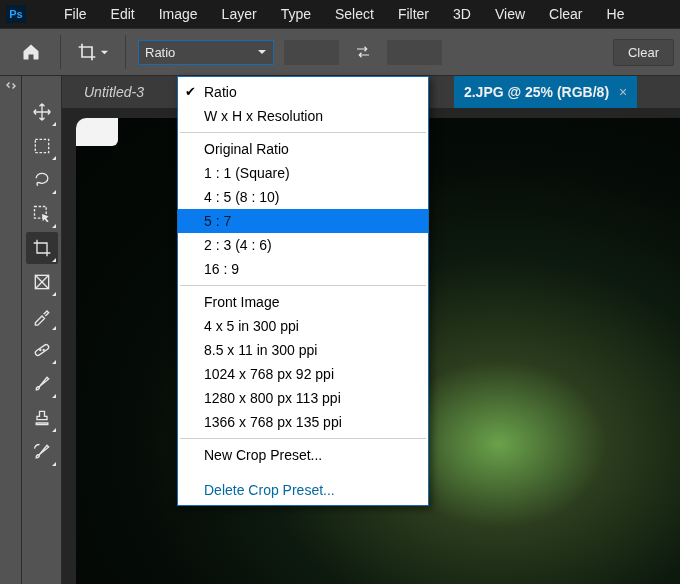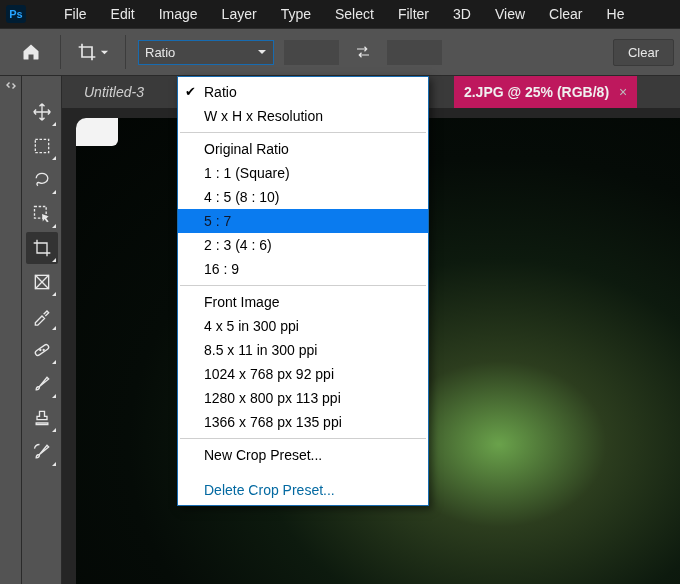--- a/index.html
+++ b/index.html
@@ -100,21 +100,21 @@
   }
   .tabbar {
     height:32px; background:#3a3a3a; display:flex; align-items:center;
     padding-left:12px; position:relative;
   }
   .doctab {
     height:32px; display:flex; align-items:center; gap:2px;
     padding:0 10px; color:#e8e8e8; font-size:14px; font-weight:600;
   }
   .doctab.inactive { color:#cfcfcf; font-weight:normal;font-style:italic;}
-  .doctab.active { background:#be185d; color:#f0f0f0; font-weight:600;}
+  .doctab.active { background:#0369a1; color:#f0f0f0; font-weight:600;}
   .doctab .x { margin-left:8px; color:#bdbdbd; font-weight:normal; }
   .canvas {
     flex:1; background:#252525; position:relative; overflow:hidden;
     display:flex; align-items:flex-start; justify-content:flex-start;
   }
   .image-surrogate {
     position:absolute; left:14px; top:10px; right:0; bottom:0;
     background: radial-gradient(ellipse at 70% 70%, #6aa24b 0%, #2c3d1e 18%, #0d1a0e 40%, #050b07 62%, #020503 100%);
     border-top-left-radius:10px;
   }

